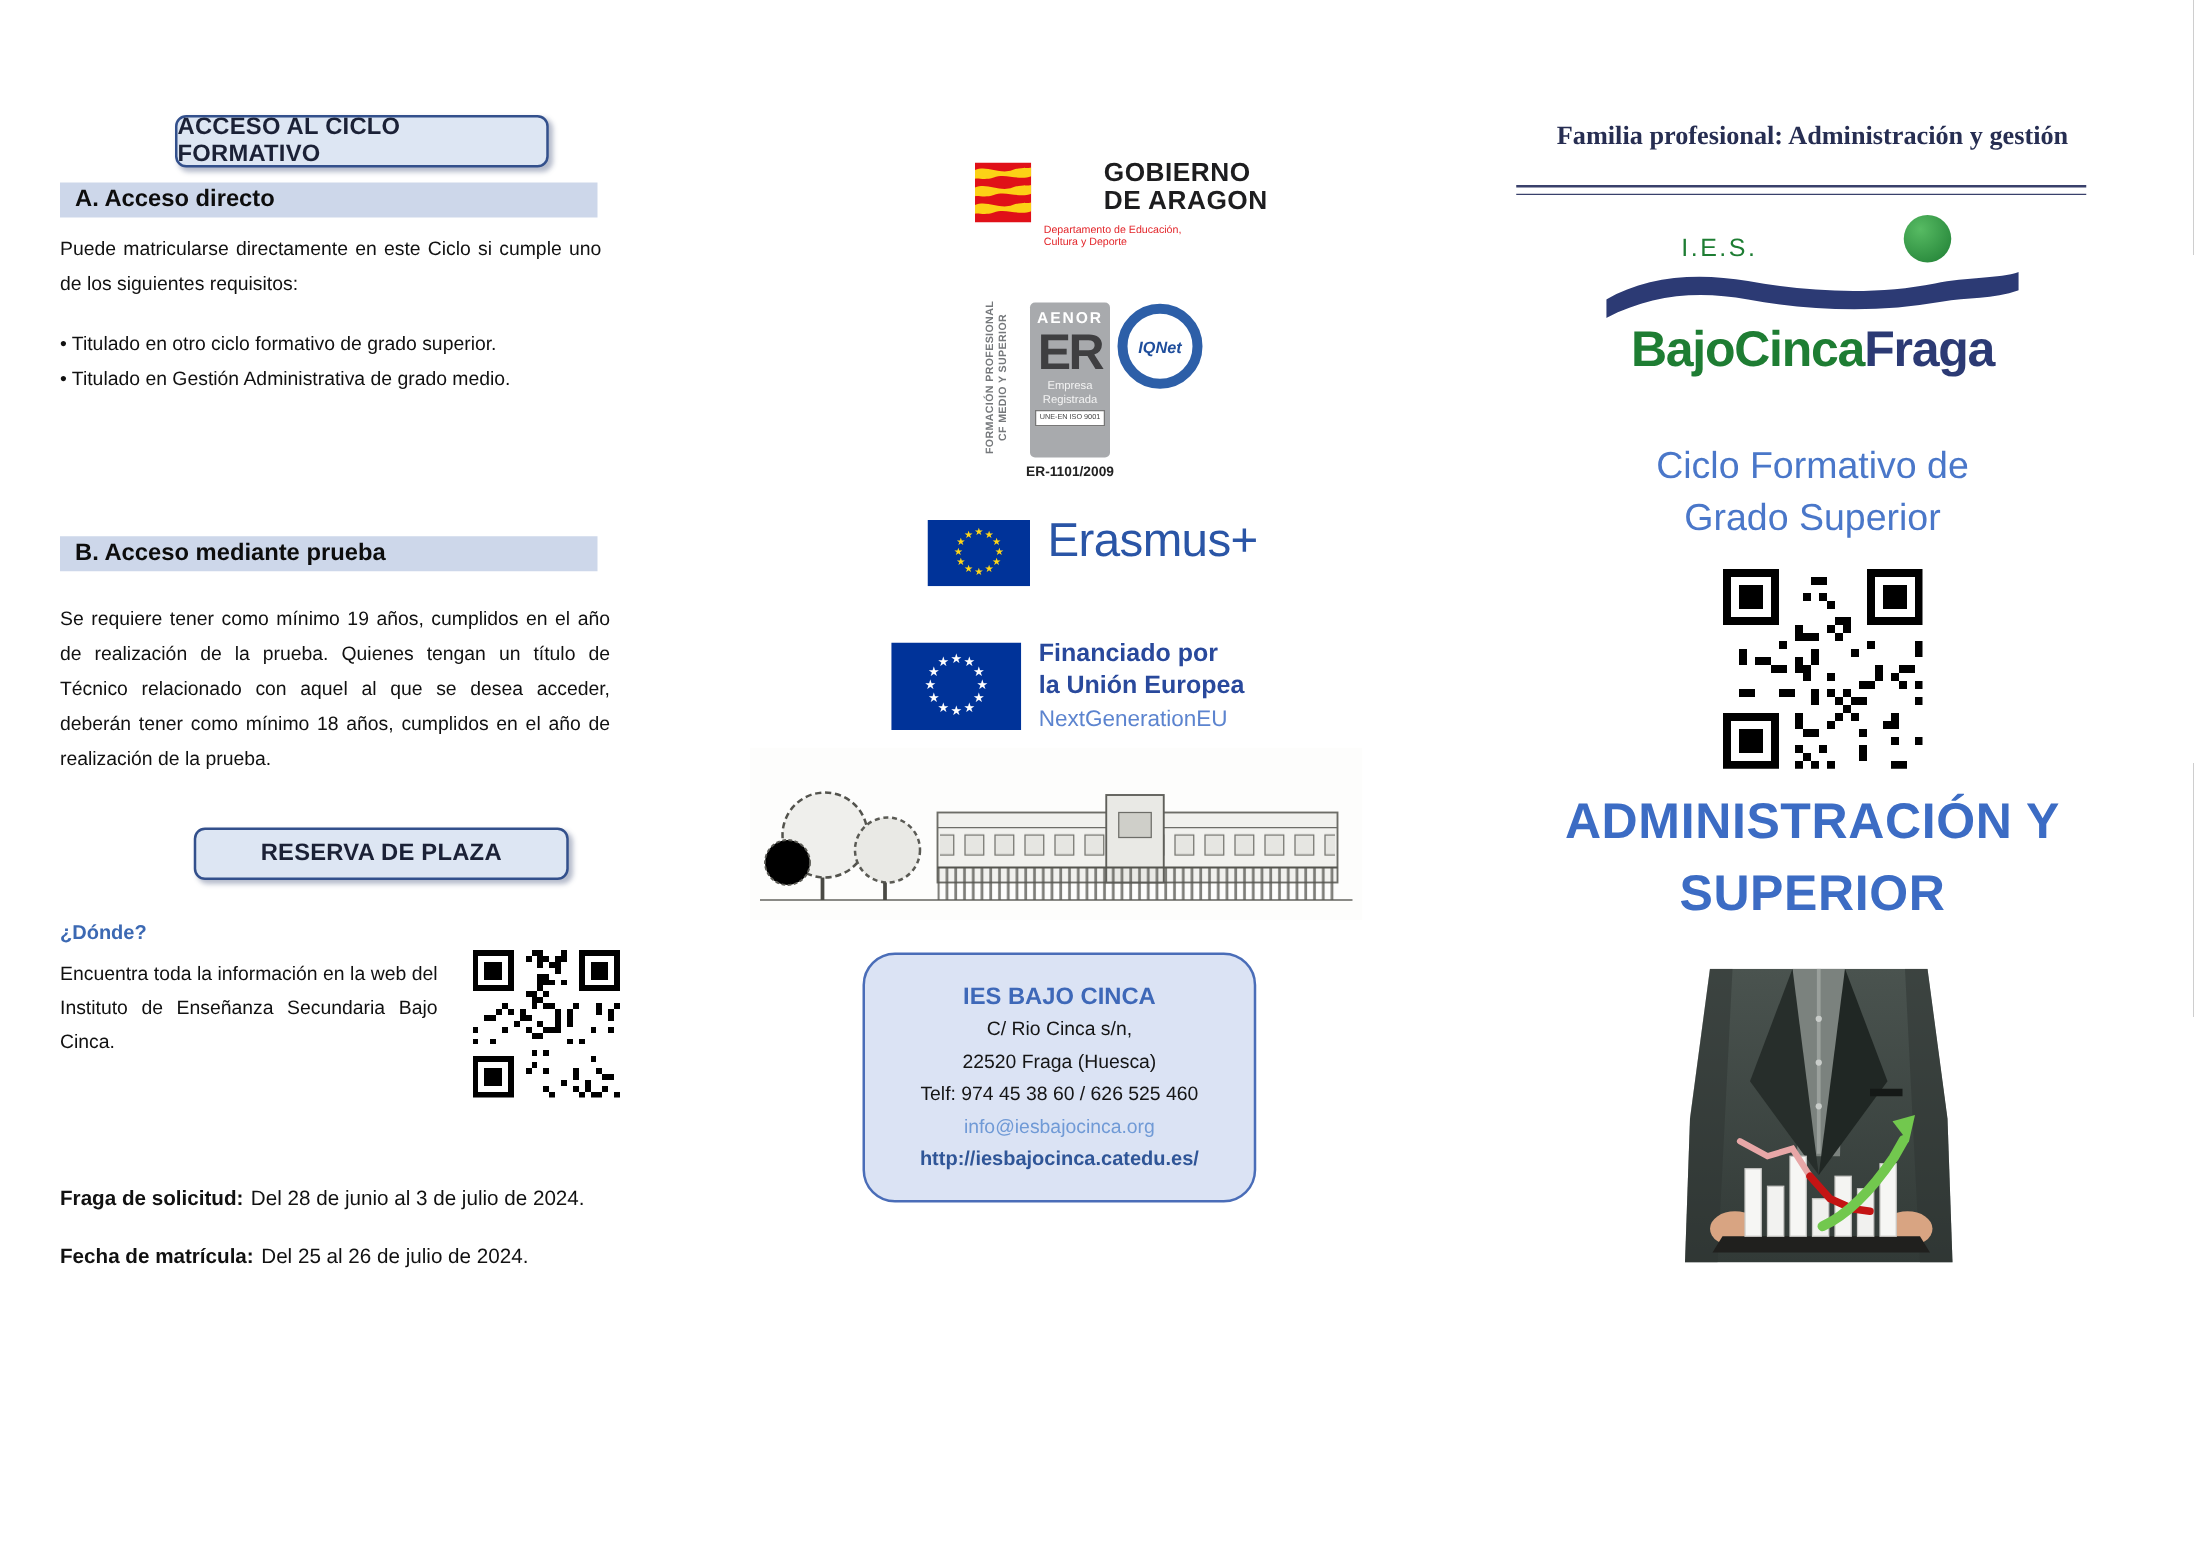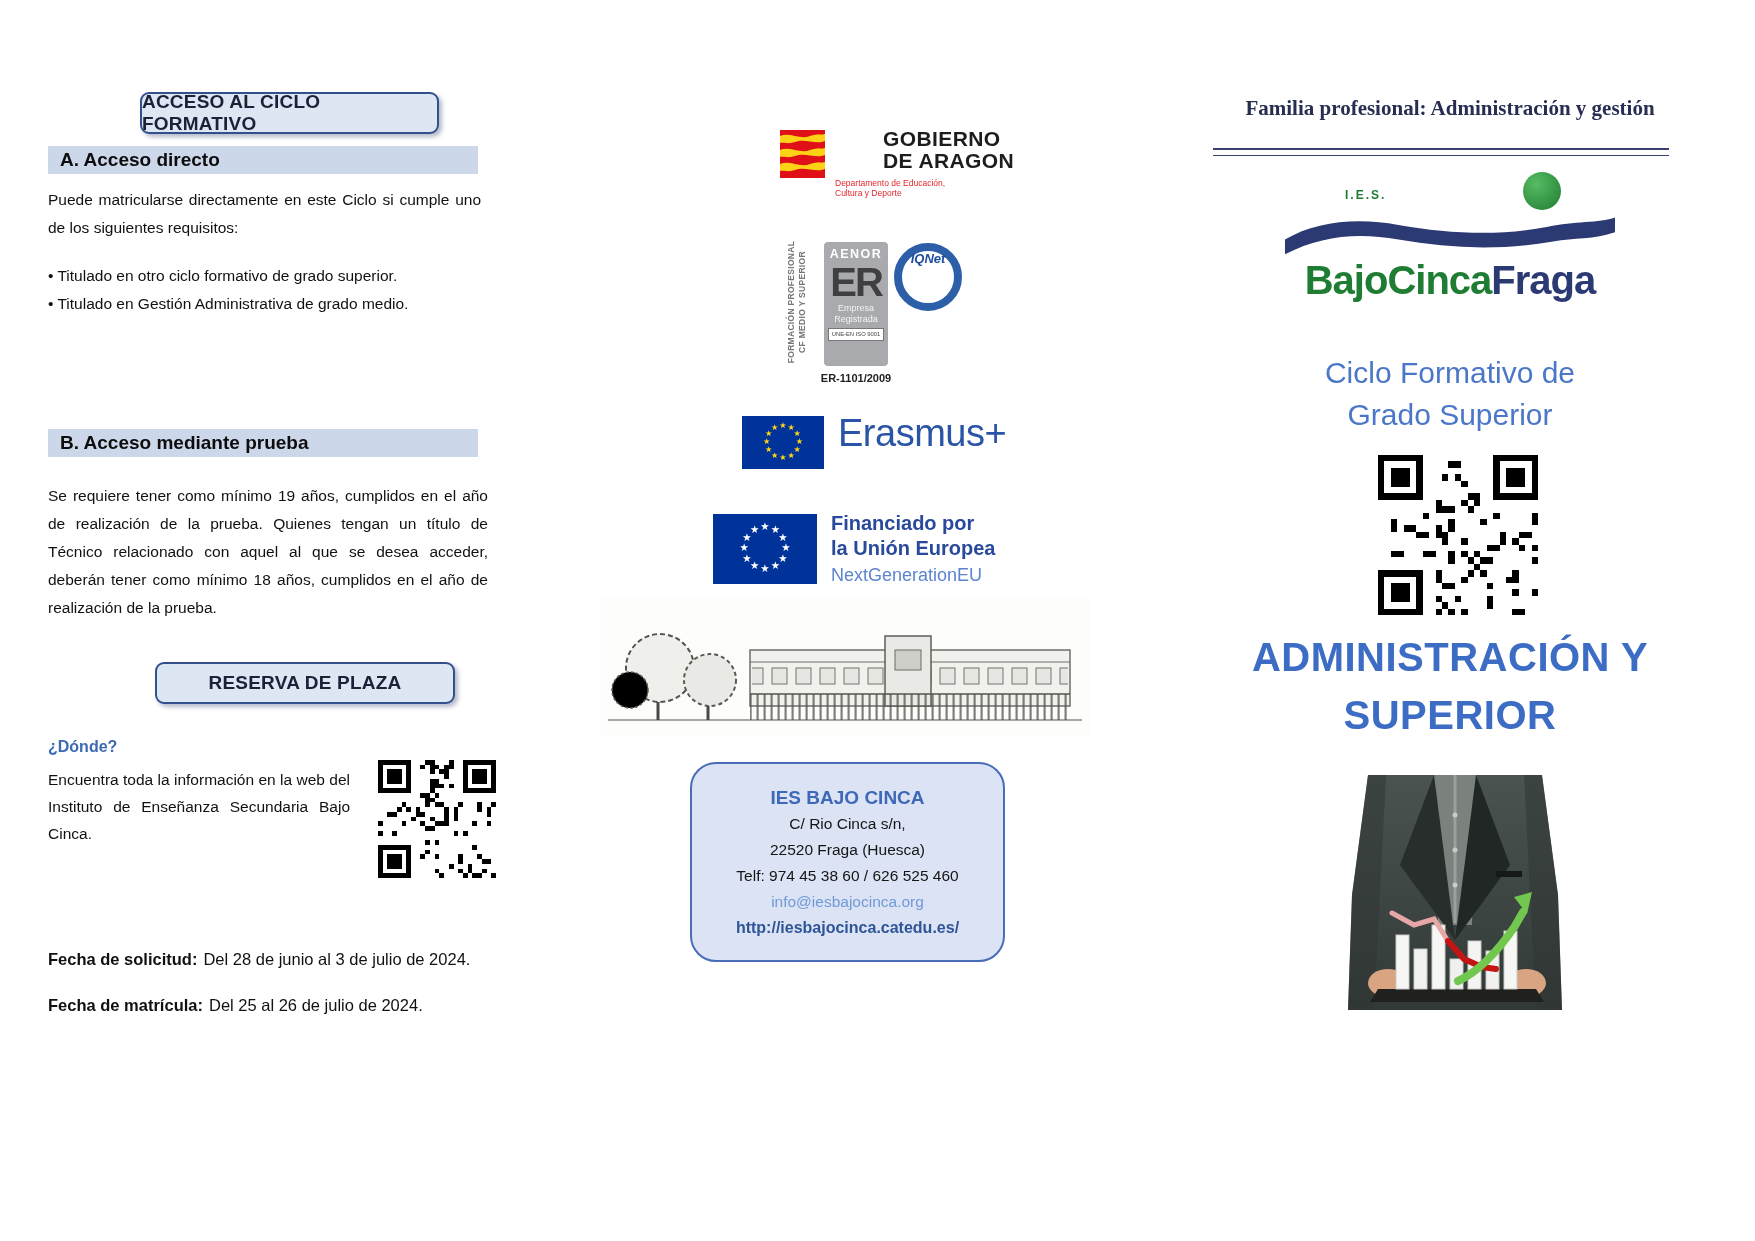--- a/index.html
+++ b/index.html
@@ -40,21 +40,21 @@
   .aenor-vert{position:absolute;left:786px;top:364px;width:124px;transform:rotate(-90deg);transform-origin:0 0;
         font-size:8.5px;font-weight:bold;color:#75787b;line-height:11px;text-align:center;letter-spacing:.3px;}
   .aenor-badge{left:824px;top:242px;width:64px;height:124px;background:#a8aaad;border-radius:4px;
         display:flex;flex-direction:column;align-items:center;box-sizing:border-box;padding-top:5px;}
   .aenor-brand{font-size:12.5px;font-weight:bold;color:#fff;letter-spacing:1.5px;}
   .aenor-er{font-size:40px;font-weight:800;color:#3f3f41;line-height:42px;letter-spacing:-2px;}
   .aenor-reg{font-size:9px;color:#f4f4f4;line-height:10.5px;text-align:center;width:46px;}
   .aenor-iso{margin-top:4px;width:54px;height:11px;background:#fff;border:1px solid #777;
         font-size:5.8px;color:#444;line-height:11px;text-align:center;}
   .iqnet{left:894px;top:243px;width:68px;height:68px;border-radius:50%;background:#fff;border:8px solid #2d5fa8;
-        box-sizing:border-box;display:flex;align-items:flex-start;justify-content:center;
+        box-sizing:border-box;display:flex;align-items:center;justify-content:center;
         font-size:13px;font-weight:bold;font-style:italic;color:#1f4e9c;}
   .aenor-cert{left:802px;top:372px;width:108px;text-align:center;font-size:11px;font-weight:bold;color:#222;}
   .eu-flag{position:absolute;}
   .flag-erasmus{left:742px;top:416px;width:82px;height:53px;}
   .erasmus-text{left:838px;top:412px;font-size:38px;font-weight:500;color:#2a55a6;letter-spacing:-.5px;}
   .flag-fund{left:713px;top:514px;width:104px;height:70px;}
   .fund-text{left:831px;top:511px;}
   .fund-l{font-size:20px;font-weight:bold;color:#29499c;line-height:25px;}
   .fund-ngeu{font-size:18px;color:#5c84cf;line-height:24px;margin-top:2px;}
   .sketch{left:600px;top:598px;width:490px;height:138px;}
@@ -64,21 +64,21 @@
   .c-line{font-size:15.5px;color:#151515;line-height:26px;}
   .c-email{display:block;font-size:15.5px;color:#709ad6;line-height:26px;text-decoration:none;}
   .c-web{display:block;font-size:16px;font-weight:bold;color:#2f5597;line-height:26px;text-decoration:none;}
 
   
   .family-header{left:1150px;top:96px;width:600px;text-align:center;
         font-family:"Liberation Serif",serif;font-weight:bold;font-size:21px;color:#272e52;}
   .double-rule{left:1213px;top:148px;width:456px;height:5px;
         border-top:2.5px solid #39406b;border-bottom:1.5px solid #39406b;}
   .ies-logo{left:1285px;top:172px;width:330px;height:140px;}
-  .ies-top{position:absolute;left:60px;top:16px;font-size:12px;font-weight:bold;color:#1e7d33;letter-spacing:2px;}
+  .ies-top{position:absolute;left:60px;top:16px;font-size:20px;font-weight:normal;color:#1e7d33;letter-spacing:2px;}
   .ies-ball{position:absolute;left:238px;top:0px;width:38px;height:38px;border-radius:50%;
         background:radial-gradient(circle at 35% 30%,#57bb63,#1e7d33);}
   .ies-wave{position:absolute;left:0;top:40px;width:330px;height:46px;}
   .ies-name{position:absolute;left:0;top:86px;width:330px;text-align:center;
         font-size:40px;font-weight:bold;letter-spacing:-1px;white-space:nowrap;}
   .ies-green{color:#1e7d33;}
   .ies-navy{color:#2c3a74;}
   .cycle{left:1250px;top:352px;width:400px;text-align:center;font-size:30px;color:#4a77c9;line-height:42px;}
   .qr-right{left:1378px;top:455px;width:160px;height:160px;}
   .program-title{left:1200px;top:628px;width:500px;text-align:center;
@@ -206,21 +206,21 @@
           <rect x="2" y="2" width="3" height="3"></rect>
           <rect x="18" y="0" width="7" height="7"></rect>
           <rect x="19" y="1" width="5" height="5" fill="#fff"></rect>
           <rect x="20" y="2" width="3" height="3"></rect>
           <rect x="0" y="18" width="7" height="7"></rect>
           <rect x="1" y="19" width="5" height="5" fill="#fff"></rect>
           <rect x="2" y="20" width="3" height="3"></rect>
         </svg></div>
 
     <p class="fecha fecha-1">
-      <span class="b">Fecha de solicitud:</span><span>Del 28 de junio al 3 de julio de 2024.</span>
+      <span class="b">Fraga de solicitud:</span><span>Del 28 de junio al 3 de julio de 2024.</span>
     </p>
     <p class="fecha fecha-2">
       <span class="b">Fecha de matrícula:</span><span>Del 25 al 26 de julio de 2024.</span>
     </p>
   </section>
 
   <section>
 
     <div class="abs gob-flag">
       <svg viewBox="0 0 90 96" width="100%" height="100%" preserveAspectRatio="none">

